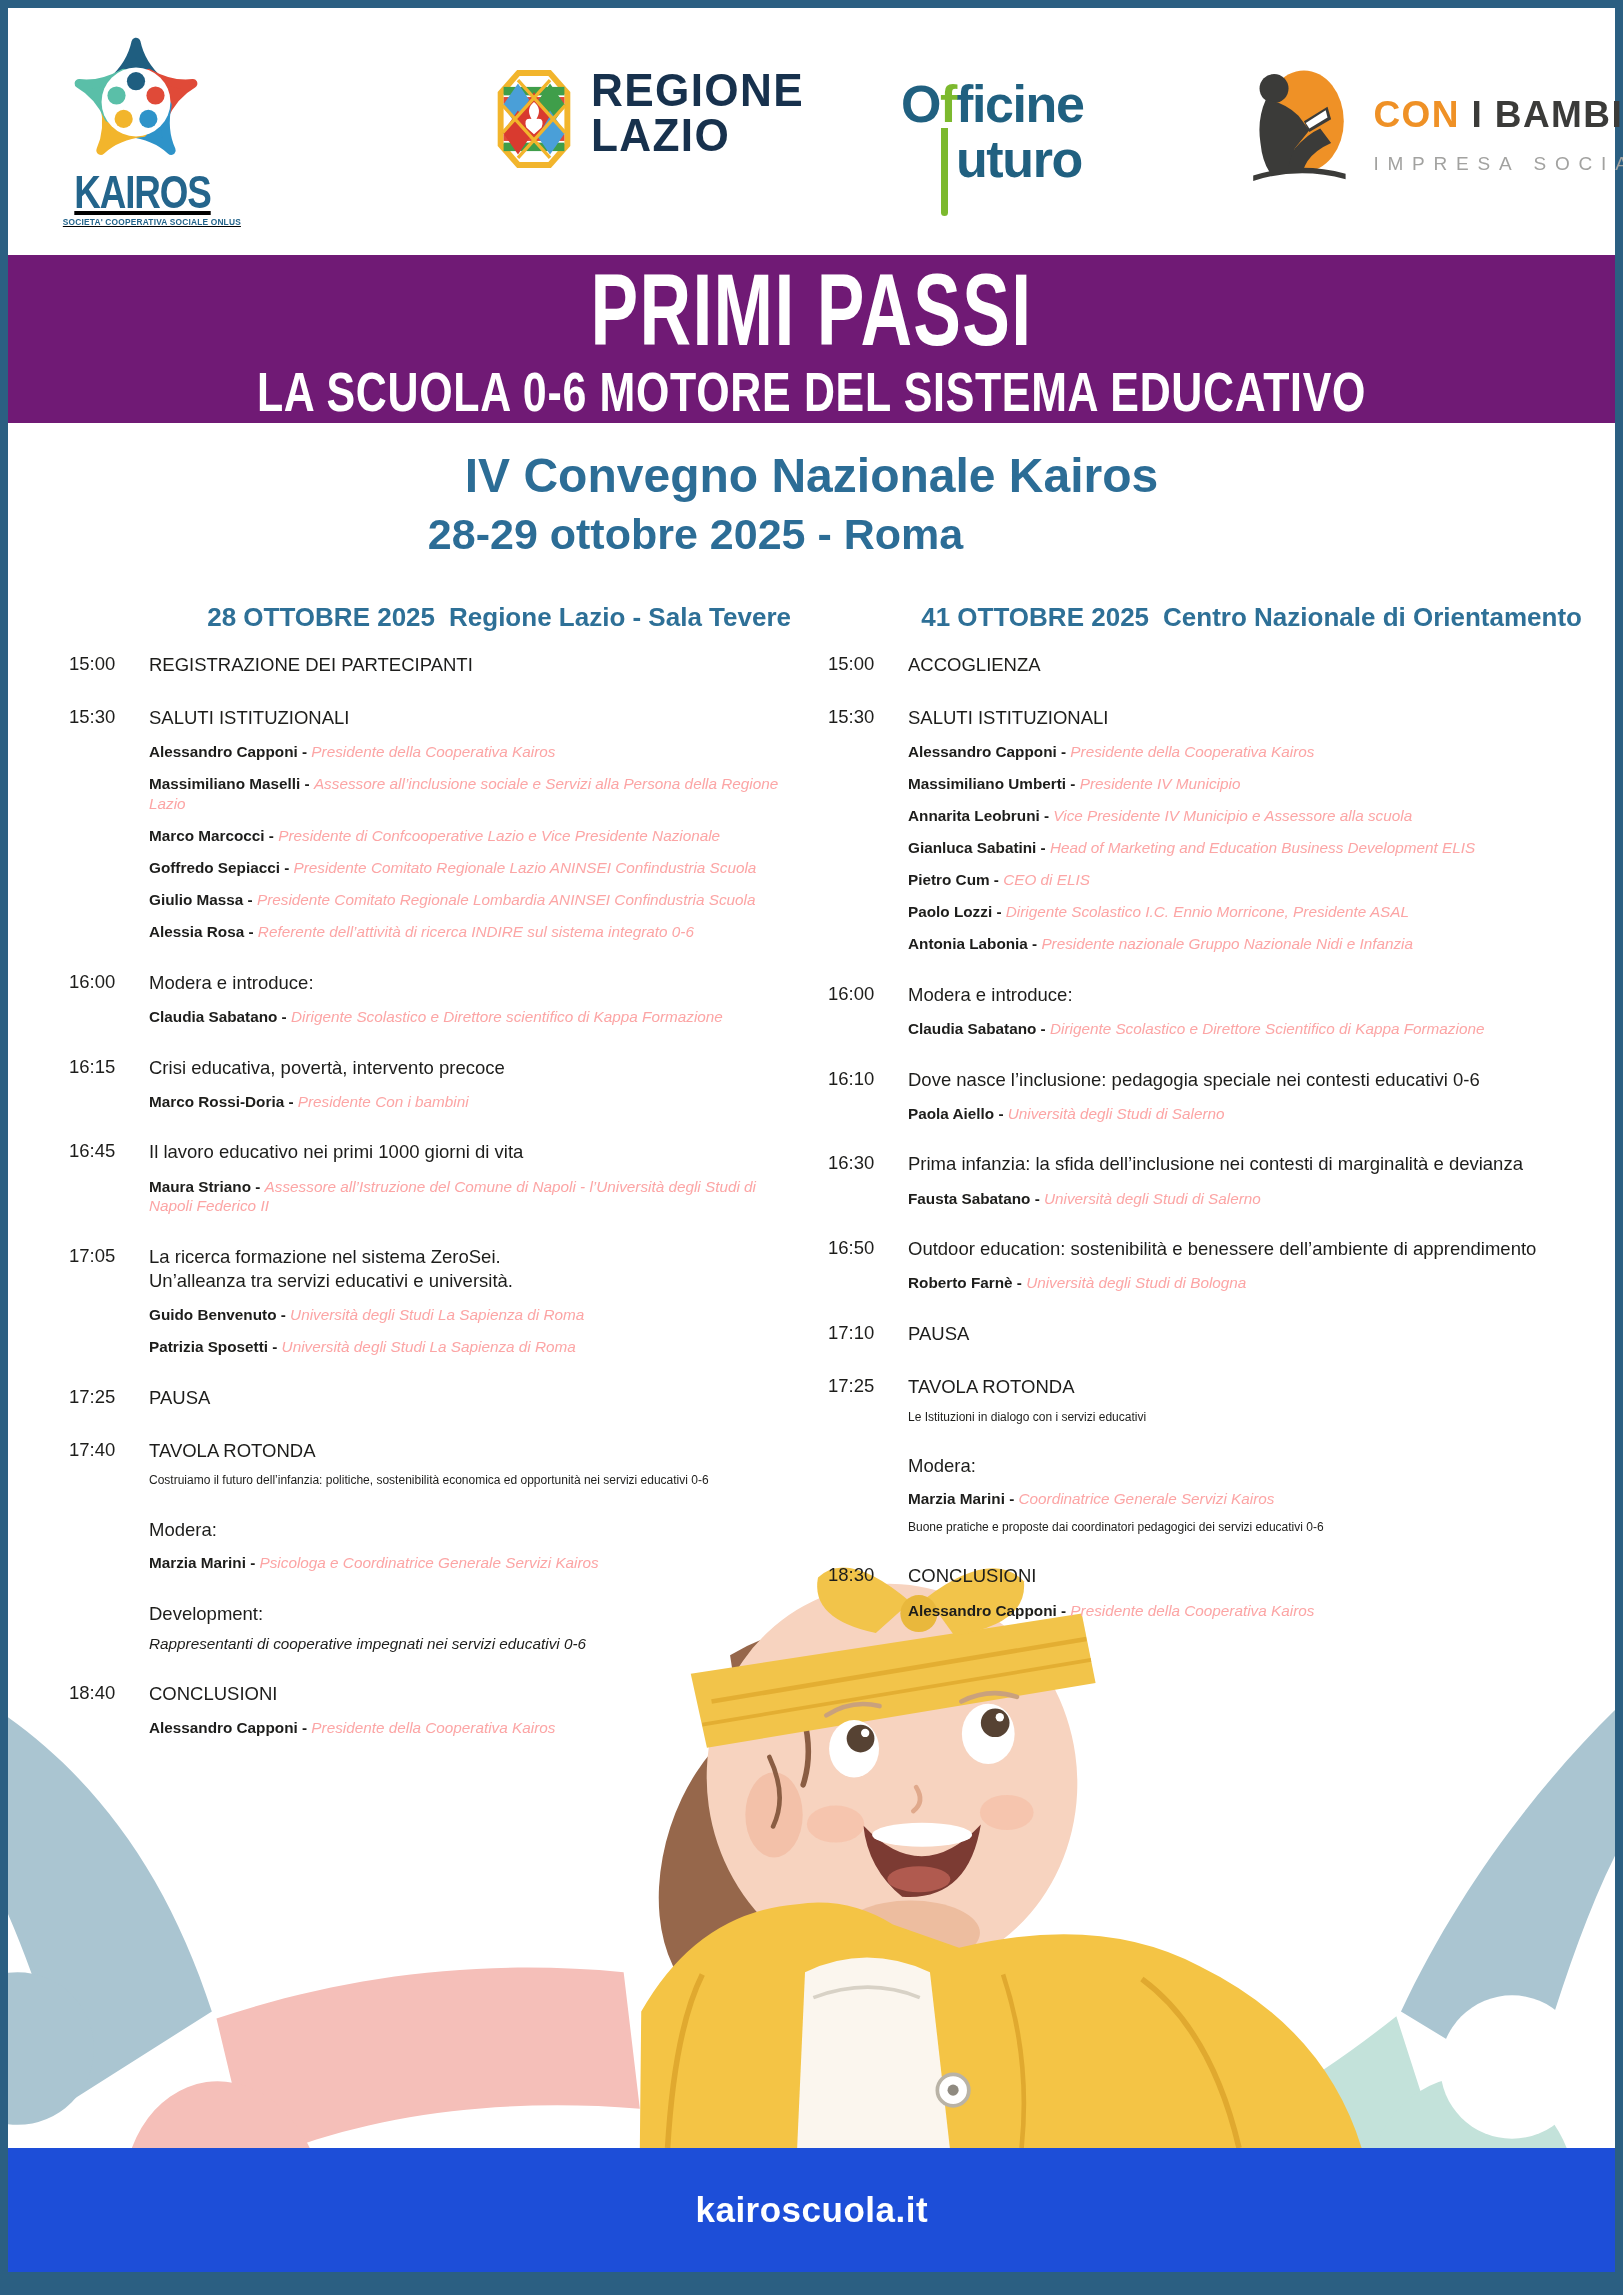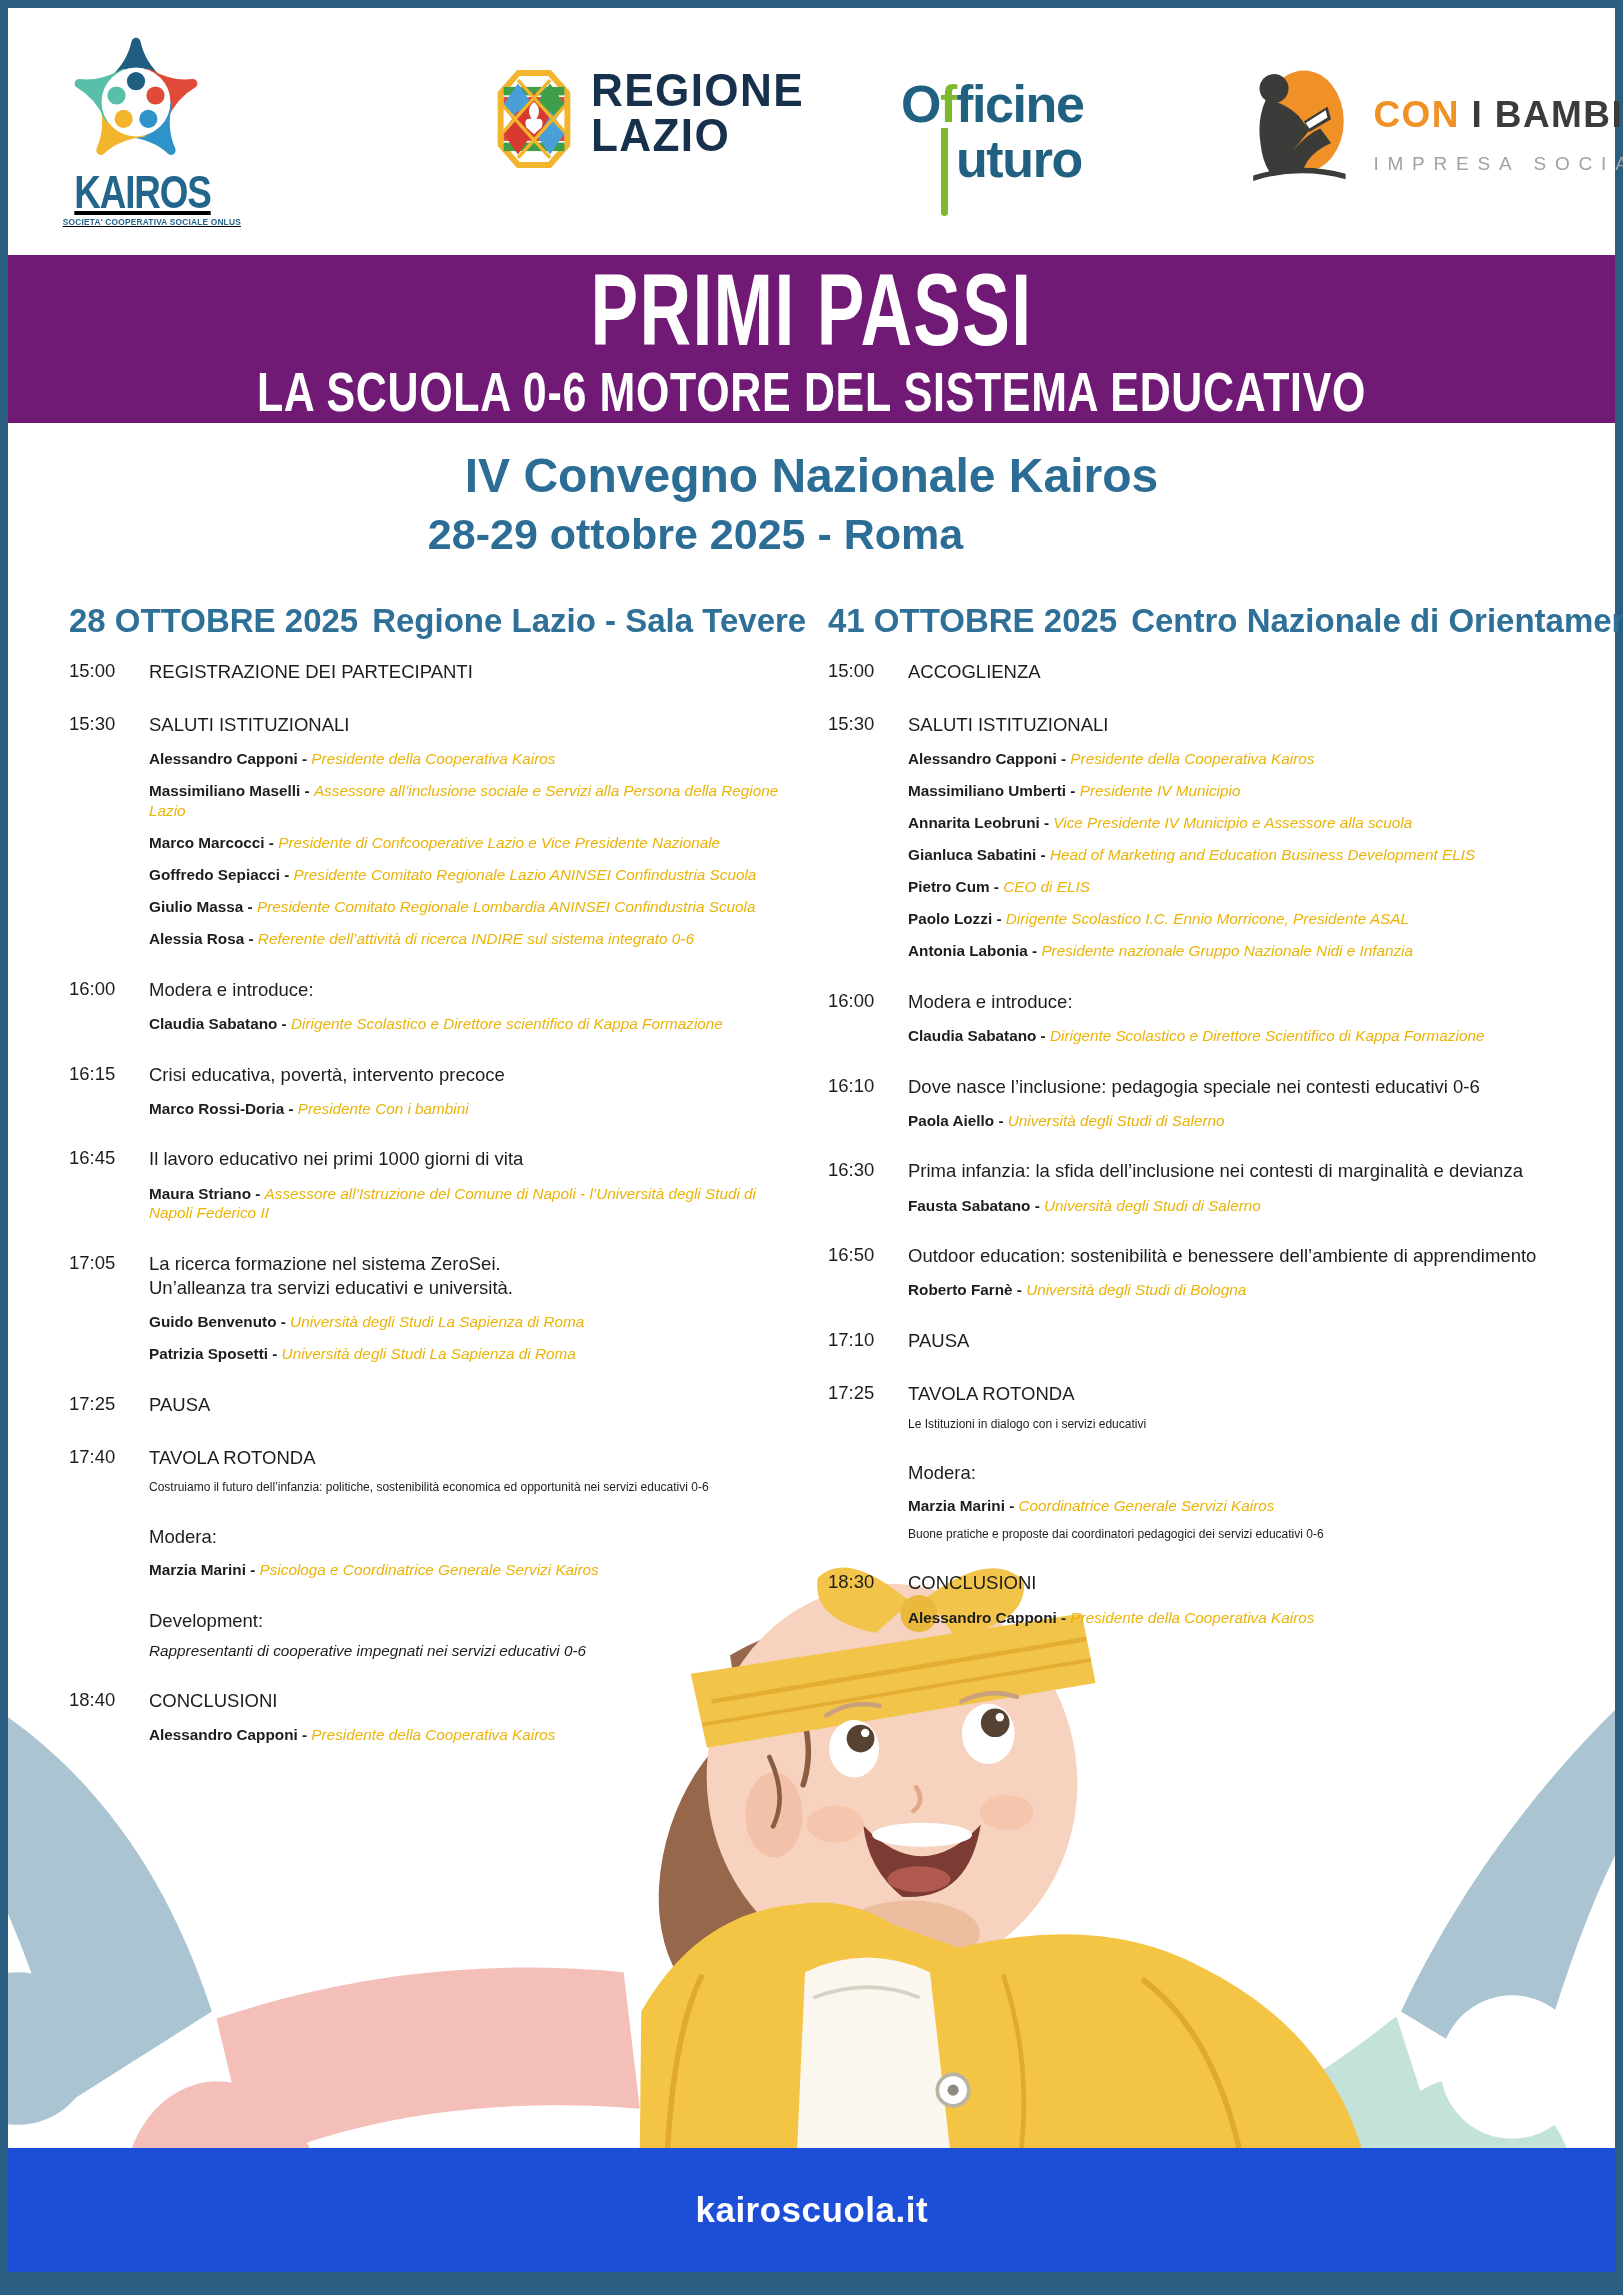--- a/index.html
+++ b/index.html
@@ -45,30 +45,30 @@
   
   .convegno-title{position:absolute;left:0;top:448px;width:1623px;text-align:center;
     font-size:48px;font-weight:bold;color:#2c6d96;}
   .convegno-date{position:absolute;left:0;top:510px;width:1391px;text-align:center;
     font-size:43px;font-weight:bold;color:#2c6d96;}
 
   
   .program{position:absolute;left:69px;top:602px;width:1513px;display:flex;color:#1d1d1b;}
   .day-col.left{width:722px;margin-right:37px;flex:none;}
   .day-col.right{flex:1;}
-  .day-header{font-size:33px;font-weight:bold;color:#2e7097;margin-bottom:20.4px;white-space:nowrap;}
+  .day-header{font-size:26px;font-weight:bold;color:#2e7097;margin-bottom:20.4px;white-space:nowrap;text-align:right;}
   .day-header .venue{margin-left:14px;}
   .program-item{display:flex;margin-bottom:29px;}
   .pi-time{width:80px;flex:none;font-size:18.5px;}
   .pi-content{flex:1;}
   .row-title{font-size:18.5px;line-height:1.3;white-space:pre-line;}
   .row-titlebold{font-size:12px;font-weight:normal;line-height:1.4;margin-top:9.3px;max-width:648px;}
   .row-speaker{font-size:15.3px;margin-top:12px;line-height:1.3;}
   .spk-name{font-weight:bold;}
-  .spk-role{font-style:italic;color:#eab308;}
+  .spk-role{font-style:italic;color:#fca5a5;}
   .row-plain{font-size:18.5px;margin-top:30px;}
   .row-italic{font-size:15.3px;font-style:italic;margin-top:10.2px;}
 
   
   .footer-red{position:absolute;left:8.3px;top:2148px;width:1607px;height:124px;background:#1d4ed8;
     display:flex;align-items:center;justify-content:center;}
   .footer-site{color:#ffffff;font-size:35px;font-weight:bold;letter-spacing:0.5px;}
 </style>
 </head>
 <body>

